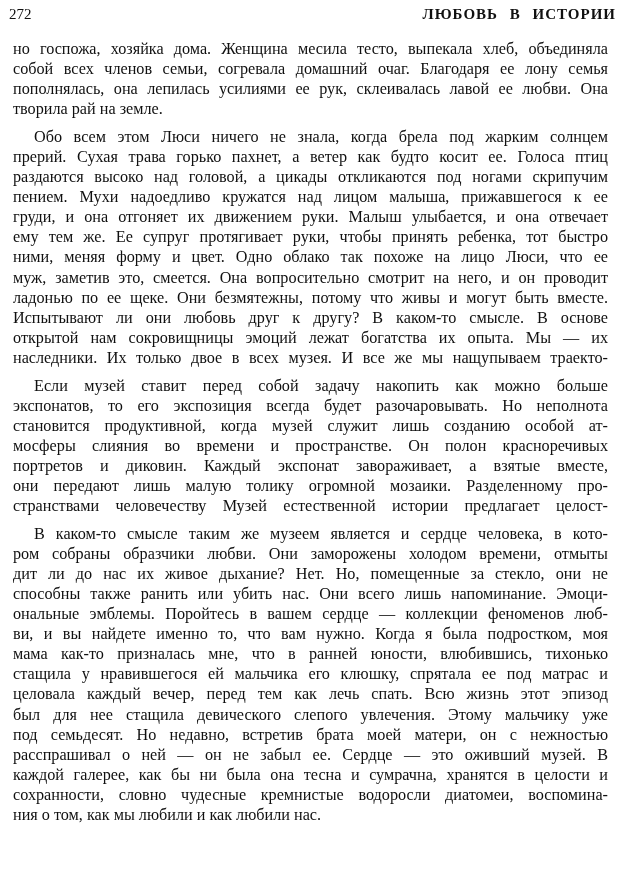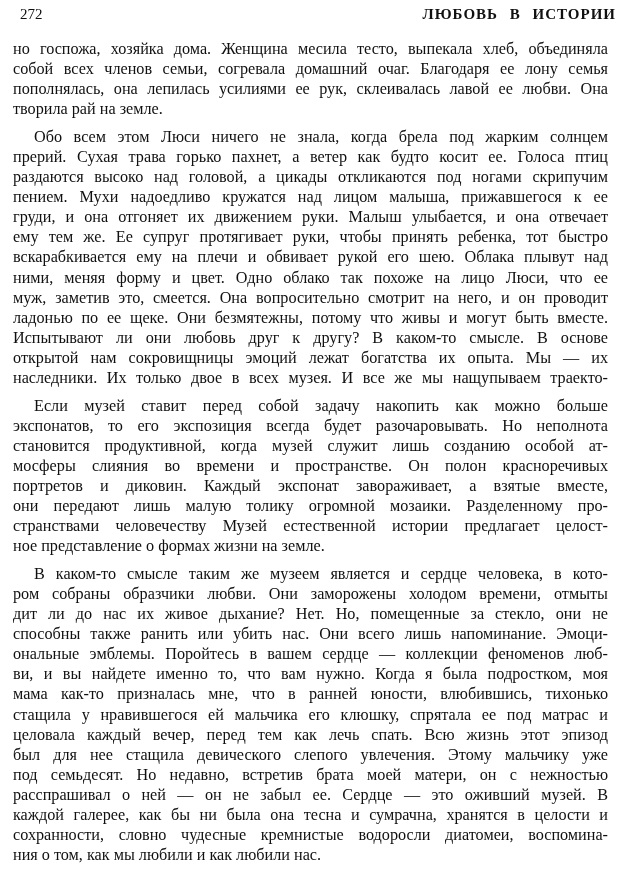--- a/index.html
+++ b/index.html
@@ -17,21 +17,21 @@
     font-family: "Liberation Serif", "DejaVu Serif", serif;
     padding: 6px 4px 0 5px;
     overflow: hidden;
   }
   .running-head {
     position: relative;
     height: 16px;
   }
   .page-num {
     position: absolute;
-    left: 15px;
+    left: 4px;
     top: 0;
     font-size: 15px;
     line-height: 16px;
   }
   .running-title {
     display: block;
     text-align: right;
     font-size: 15px;
     line-height: 16px;
     font-weight: bold;
@@ -76,37 +76,35 @@
         <div class="text-line">пополнялась, она лепилась усилиями ее рук, склеивалась лавой ее любви. Она</div>
         <div class="text-line last">творила рай на земле.</div>
       </div>
       <div class="paragraph">
         <div class="text-line indent">Обо всем этом Люси ничего не знала, когда брела под жарким солнцем</div>
         <div class="text-line">прерий. Сухая трава горько пахнет, а ветер как будто косит ее. Голоса птиц</div>
         <div class="text-line">раздаются высоко над головой, а цикады откликаются под ногами скрипучим</div>
         <div class="text-line">пением. Мухи надоедливо кружатся над лицом малыша, прижавшегося к ее</div>
         <div class="text-line">груди, и она отгоняет их движением руки. Малыш улыбается, и она отвечает</div>
         <div class="text-line">ему тем же. Ее супруг протягивает руки, чтобы принять ребенка, тот быстро</div>
-        <div class="text-line">вскарабкивается ему на плечи и обвивает рукой его шею. Облака плывут над</div>
         <div class="text-line">ними, меняя форму и цвет. Одно облако так похоже на лицо Люси, что ее</div>
         <div class="text-line">муж, заметив это, смеется. Она вопросительно смотрит на него, и он проводит</div>
         <div class="text-line">ладонью по ее щеке. Они безмятежны, потому что живы и могут быть вместе.</div>
         <div class="text-line">Испытывают ли они любовь друг к другу? В каком-то смысле. В основе</div>
         <div class="text-line">открытой нам сокровищницы эмоций лежат богатства их опыта. Мы — их</div>
         <div class="text-line">наследники. Их только двое в всех музея. И все же мы нащупываем траекто-</div>
       </div>
       <div class="paragraph">
         <div class="text-line indent">Если музей ставит перед собой задачу накопить как можно больше</div>
         <div class="text-line">экспонатов, то его экспозиция всегда будет разочаровывать. Но неполнота</div>
         <div class="text-line">становится продуктивной, когда музей служит лишь созданию особой ат-</div>
         <div class="text-line">мосферы слияния во времени и пространстве. Он полон красноречивых</div>
         <div class="text-line">портретов и диковин. Каждый экспонат завораживает, а взятые вместе,</div>
         <div class="text-line">они передают лишь малую толику огромной мозаики. Разделенному про-</div>
         <div class="text-line">странствами человечеству Музей естественной истории предлагает целост-</div>
-        <div class="text-line last">ное представление о формах жизни на земле.</div>
       </div>
       <div class="paragraph">
         <div class="text-line indent">В каком-то смысле таким же музеем является и сердце человека, в кото-</div>
         <div class="text-line">ром собраны образчики любви. Они заморожены холодом времени, отмыты</div>
         <div class="text-line">дит ли до нас их живое дыхание? Нет. Но, помещенные за стекло, они не</div>
         <div class="text-line">способны также ранить или убить нас. Они всего лишь напоминание. Эмоци-</div>
         <div class="text-line">ональные эмблемы. Поройтесь в вашем сердце — коллекции феноменов люб-</div>
         <div class="text-line">ви, и вы найдете именно то, что вам нужно. Когда я была подростком, моя</div>
         <div class="text-line">мама как-то призналась мне, что в ранней юности, влюбившись, тихонько</div>
         <div class="text-line">стащила у нравившегося ей мальчика его клюшку, спрятала ее под матрас и</div>

